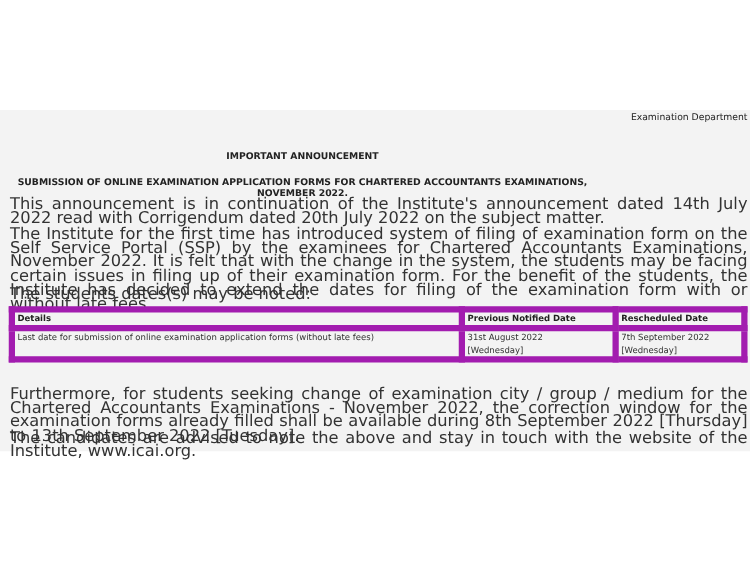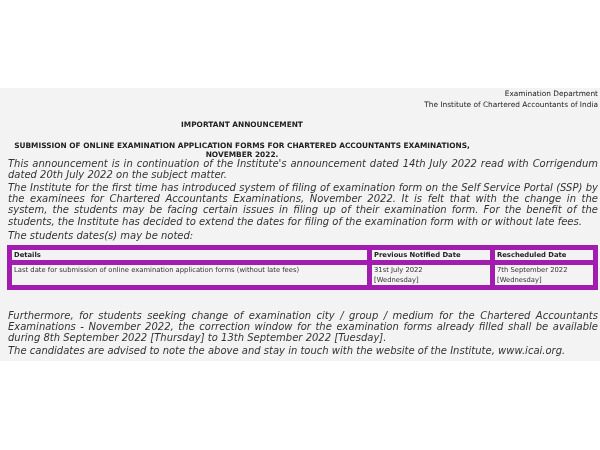--- a/index.html
+++ b/index.html
@@ -15,21 +15,21 @@
   .hdr {
     position: absolute; right: 2px; top: 89px; text-align: right;
     font-size: 7.4px; font-weight: normal; line-height: 10.5px; color: #222;
   }
   .center-title {
     position: absolute; left: 0; width: 484px; text-align: center;
     font-size: 7.4px; font-weight: bold; color: #222;
   }
   .para {
     position: absolute; left: 8px; width: 590px;
-    font-size: 10px; line-height: 11.2px; color: #333; text-align: justify; font-style: italic;
+    font-size: 13px; line-height: 11.2px; color: #333; text-align: justify;
   }
   .para.justified-last { text-align-last: left; }
   table.dates {
     position: absolute; left: 7px; top: 245px; width: 591px;
     border-collapse: collapse; font-size: 6.8px; color: #333;
   }
   table.dates td, table.dates th {
     border: 5px solid #a21caf; padding: 0 2px; vertical-align: top;
     line-height: 10px; text-align: left;
   }
@@ -38,41 +38,40 @@
   .c1 { width: 351px; }
   .c2 { width: 114px; }
 </style>
 </head>
 <body>
 
 <div class="panel"></div>
 
 <div class="hdr">
   <div>Examination Department</div>
-  <div>The Institute of Chartered Accountants of India</div>
 </div>
 
 <div class="center-title" style="top:120px;">IMPORTANT ANNOUNCEMENT</div>
 <div class="center-title" style="top:141px;">SUBMISSION OF ONLINE EXAMINATION APPLICATION FORMS FOR CHARTERED ACCOUNTANTS EXAMINATIONS, NOVEMBER 2022.</div>
 
 <div class="para" style="top:158px;">This announcement is in continuation of the Institute's announcement dated 14th July 2022 read with Corrigendum dated 20th July 2022 on the subject matter.</div>
 <div class="para justified-last" style="top:182px;">The Institute for the first time has introduced system of filing of examination form on the Self Service Portal (SSP) by the examinees for Chartered Accountants Examinations, November 2022. It is felt that with the change in the system, the students may be facing certain issues in filing up of their examination form. For the benefit of the students, the Institute has decided to extend the dates for filing of the examination form with or without late fees.</div>
 <div class="para" style="top:230px;">The students dates(s) may be noted:</div>
 
 <table class="dates">
   <tbody>
       <tr>
     <th class="c1">Details</th>
     <th class="c2">Previous Notified Date</th>
     <th>Rescheduled Date</th>
   </tr>
   <tr>
     <td>Last date for submission of online examination application forms (without late fees)</td>
     <td>
-      <div>31st July 2022</div>
+      <div>31st August 2022</div>
       <div>[Wednesday]</div>
     </td>
     <td>
       <div>7th September 2022</div>
       <div>[Wednesday]</div>
     </td>
   </tr>
 </tbody>
   </table>
 

